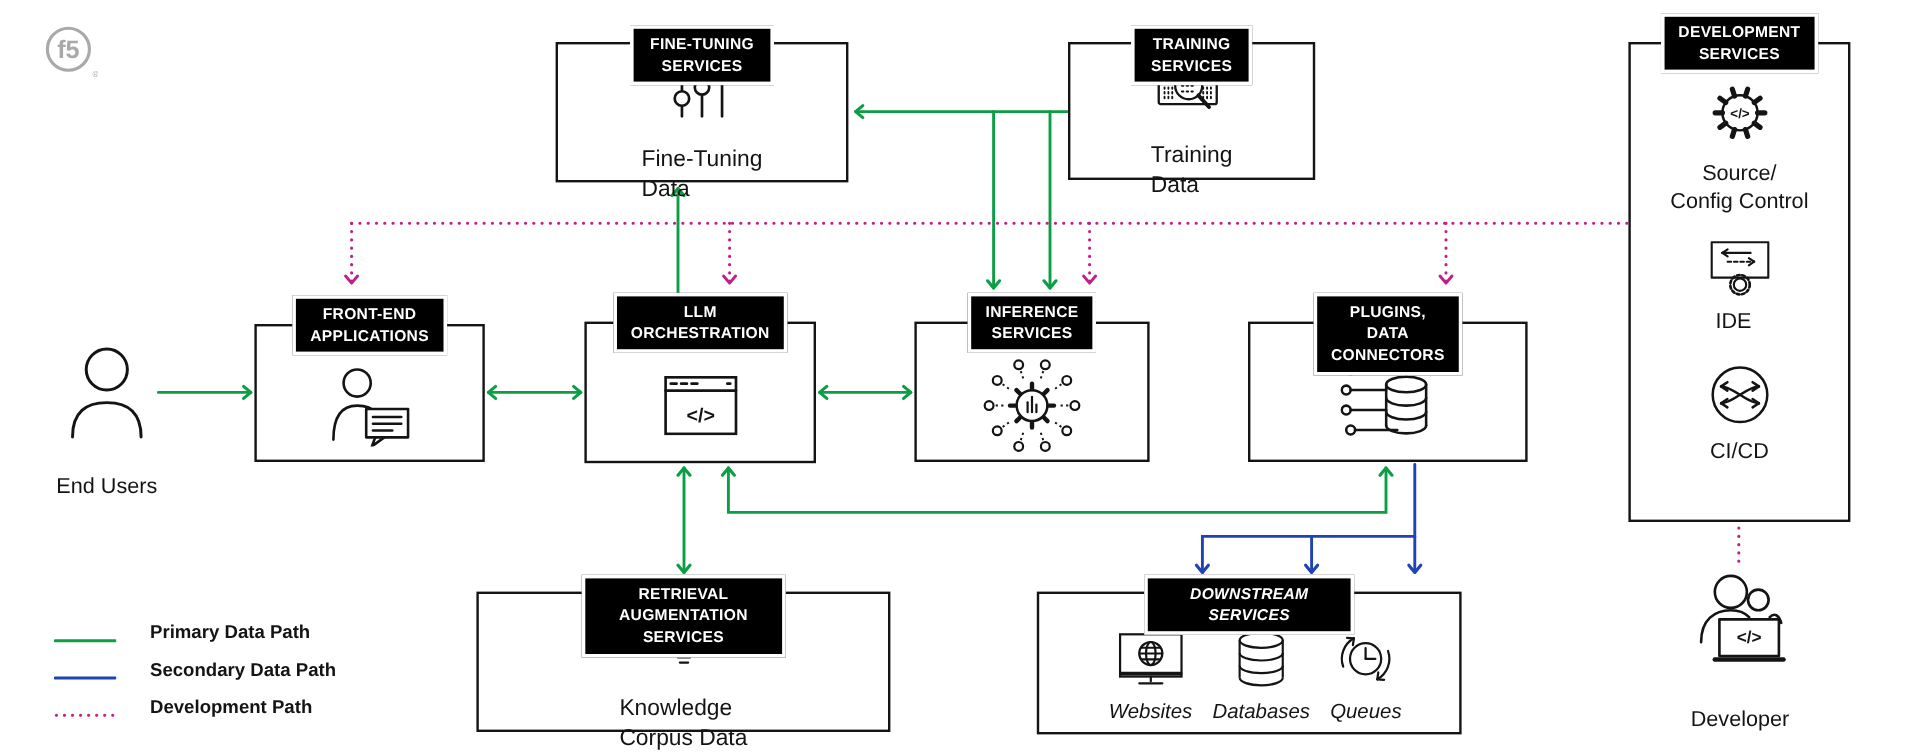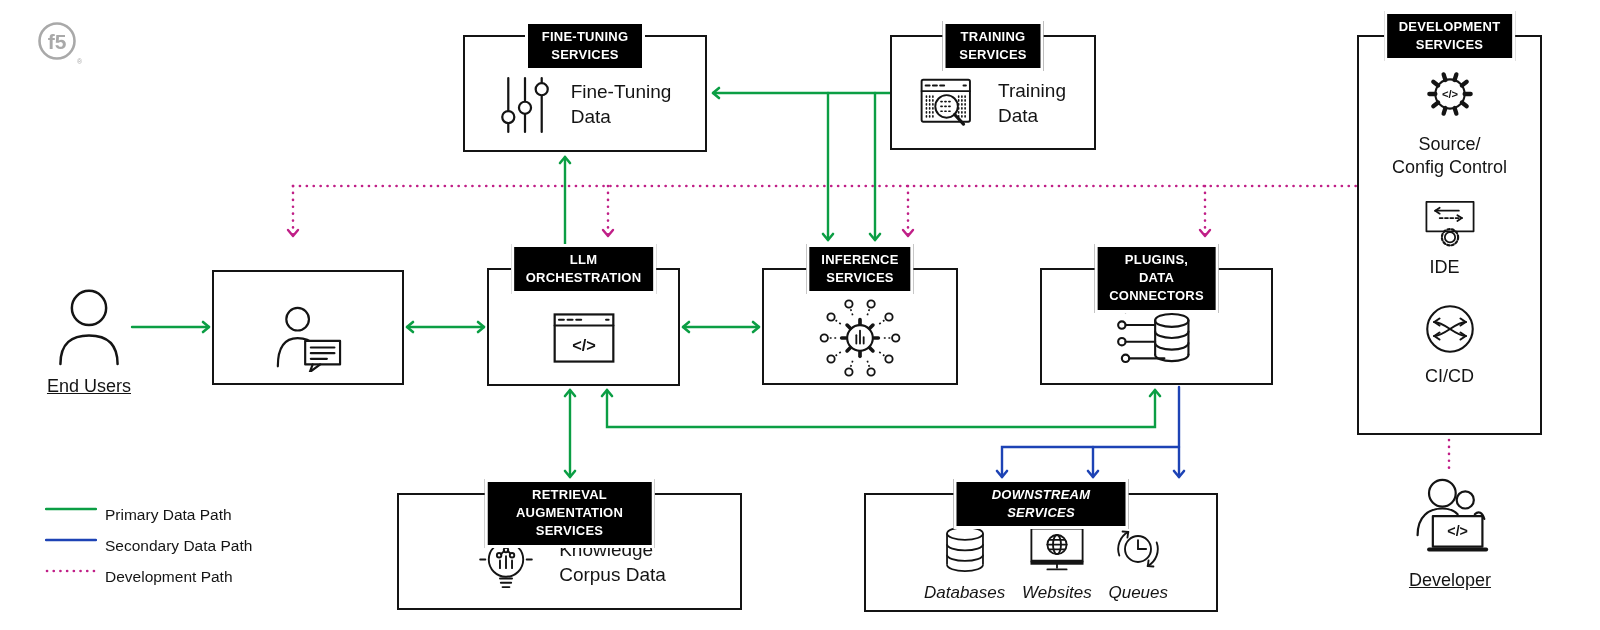--- a/index.html
+++ b/index.html
@@ -23,37 +23,37 @@
   .box{position:absolute;background:#fff;border:2px solid #141414;z-index:2;box-sizing:border-box;}
   .box-header{
     position:absolute;left:50%;transform:translateX(-50%);
     background:#000;color:#fff;border:3px solid #fff;
     font-weight:700;font-size:13px;letter-spacing:.25px;line-height:1.4;
     text-align:center;white-space:pre-line;padding:4px 12px;z-index:3;
   }
   .hdr-1line{top:-16px;}
   .hdr-2line{top:-26px;}
   .box-content{position:absolute;left:0;right:0;top:0;bottom:0;display:flex;align-items:center;justify-content:center;}
-  .row{gap:20px;}
+  .row{flex-direction:column;gap:20px;}
   .pad-top{padding-top:22px;}
   .big-label{font-size:19px;line-height:1.3;white-space:pre-line;}
   .icon{flex:none;}
 
   .actor{position:absolute;z-index:2;text-align:center;}
-  .actor-label{font-size:18px;margin-top:6px;white-space:pre-line;text-decoration:underline;}
+  .actor-label{font-size:18px;margin-top:24px;white-space:pre-line;}
 
   .dev-col{display:flex;flex-direction:column;align-items:center;padding-top:26px;}
   .dev-label{font-size:17px;text-align:center;line-height:1.3;white-space:pre-line;}
 
   .ds-items{display:flex;align-items:flex-end;justify-content:space-between;padding:28px 48px 0 58px;width:100%;box-sizing:border-box;}
   .ds-item{display:flex;flex-direction:column;align-items:center;gap:8px;}
   .ds-label{font-size:17px;}
 
   #legend{position:absolute;left:45px;top:506px;z-index:2;}
-  .legend-row{display:flex;align-items:flex-start;gap:8px;height:31px;}
+  .legend-row{display:flex;align-items:flex-end;gap:28px;height:31px;font-weight:bold;}
   .legend-label{font-size:15.5px;}
 
   #logo{position:absolute;left:36px;top:20px;z-index:2;}
   text{font-family:"Liberation Sans","DejaVu Sans",sans-serif;}
 </style>
 </head>
 <body>
 
 <div id="canvas">
 
@@ -214,20 +214,22 @@
             <path d="M14,24 L20,28"></path>
           <path d="M14,40 L20,36"></path>
             <path d="M14,40 L20,44"></path>
         </g>
       </svg>
       <div class="dev-label" style="margin:8px 0 0 0;font-size:18px;">CI/CD</div>
     </div>
   </div>
 
   <div class="box" style="left:212px;top:270px;width:192px;height:115px;">
+    <div class="box-header hdr-2line">FRONT-END
+APPLICATIONS</div>
     <div class="box-content pad-top">
       <svg class="icon" width="76" height="66" viewBox="0 0 80 70">
         <g fill="none" stroke="#141414" stroke-width="2.3" stroke-linecap="round" stroke-linejoin="round">
           <circle cx="29" cy="14" r="12"></circle>
           <path d="M8,64 C8,42 16,34 29,34 C37,34 43,37 46,41"></path>
           <rect x="37" y="37" width="37" height="25" fill="#fff"></rect>
           <path d="M43,44 H68"></path>
             <path d="M43,50 H68"></path>
             <path d="M43,56 H60"></path>
           <path d="M45,62 L42,70 L53,62"></path>
@@ -357,47 +359,47 @@
       <div class="big-label">Knowledge
 Corpus Data</div>
     </div>
   </div>
 
   <div class="box" style="left:864px;top:493px;width:354px;height:119px;font-style:italic;">
     <div class="box-header hdr-1line">DOWNSTREAM SERVICES</div>
     <div class="box-content" style="align-items:flex-start;">
       <div class="ds-items">
         <div class="ds-item">
-          <svg class="icon" width="50" height="50" viewBox="0 0 64 64">
-            <g fill="none" stroke="#141414" stroke-width="2.3">
-              <ellipse cx="32" cy="11" rx="23" ry="8"></ellipse>
-              <path d="M9,11 V51"></path>
-                <path d="M55,11 V51"></path>
-              <path d="M9,24.5 a23,8 0 0 0 46,0"></path>
-              <path d="M9,38 a23,8 0 0 0 46,0"></path>
-              <path d="M9,51 a23,8 0 0 0 46,0"></path>
-            </g>
-          </svg>
-          <div class="ds-label">Databases</div>
-        </div>
-        <div class="ds-item">
           <svg class="icon" width="56" height="48" viewBox="0 0 68 60">
             <g fill="none" stroke="#141414" stroke-width="2.3" stroke-linecap="round">
               <rect x="2" y="2" width="64" height="44"></rect>
               <circle cx="34" cy="22" r="12"></circle>
               <ellipse cx="34" cy="22" rx="5" ry="12"></ellipse>
               <path d="M22,22 H46"></path>
                 <path d="M24.5,16 H43.5"></path>
                 <path d="M24.5,28 H43.5"></path>
               <path d="M3,43 H65" stroke-width="4"></path>
               <path d="M34,46 V51"></path>
                 <path d="M22,53 H46"></path>
             </g>
           </svg>
           <div class="ds-label">Websites</div>
+        </div>
+        <div class="ds-item">
+          <svg class="icon" width="50" height="50" viewBox="0 0 64 64">
+            <g fill="none" stroke="#141414" stroke-width="2.3">
+              <ellipse cx="32" cy="11" rx="23" ry="8"></ellipse>
+              <path d="M9,11 V51"></path>
+                <path d="M55,11 V51"></path>
+              <path d="M9,24.5 a23,8 0 0 0 46,0"></path>
+              <path d="M9,38 a23,8 0 0 0 46,0"></path>
+              <path d="M9,51 a23,8 0 0 0 46,0"></path>
+            </g>
+          </svg>
+          <div class="ds-label">Databases</div>
         </div>
         <div class="ds-item">
           <svg class="icon" width="52" height="52" viewBox="0 0 64 64">
             <g fill="none" stroke="#141414" stroke-width="2.3" stroke-linecap="round" stroke-linejoin="round">
               <circle cx="32" cy="32" r="16"></circle>
               <path d="M32,32 V21"></path>
                 <path d="M32,32 H42"></path>
               <path d="M9,40 A24,24 0 0 1 20,11"></path>
               <path d="M20,11 L13,10.5"></path>
                 <path d="M20,11 L19,18"></path>

